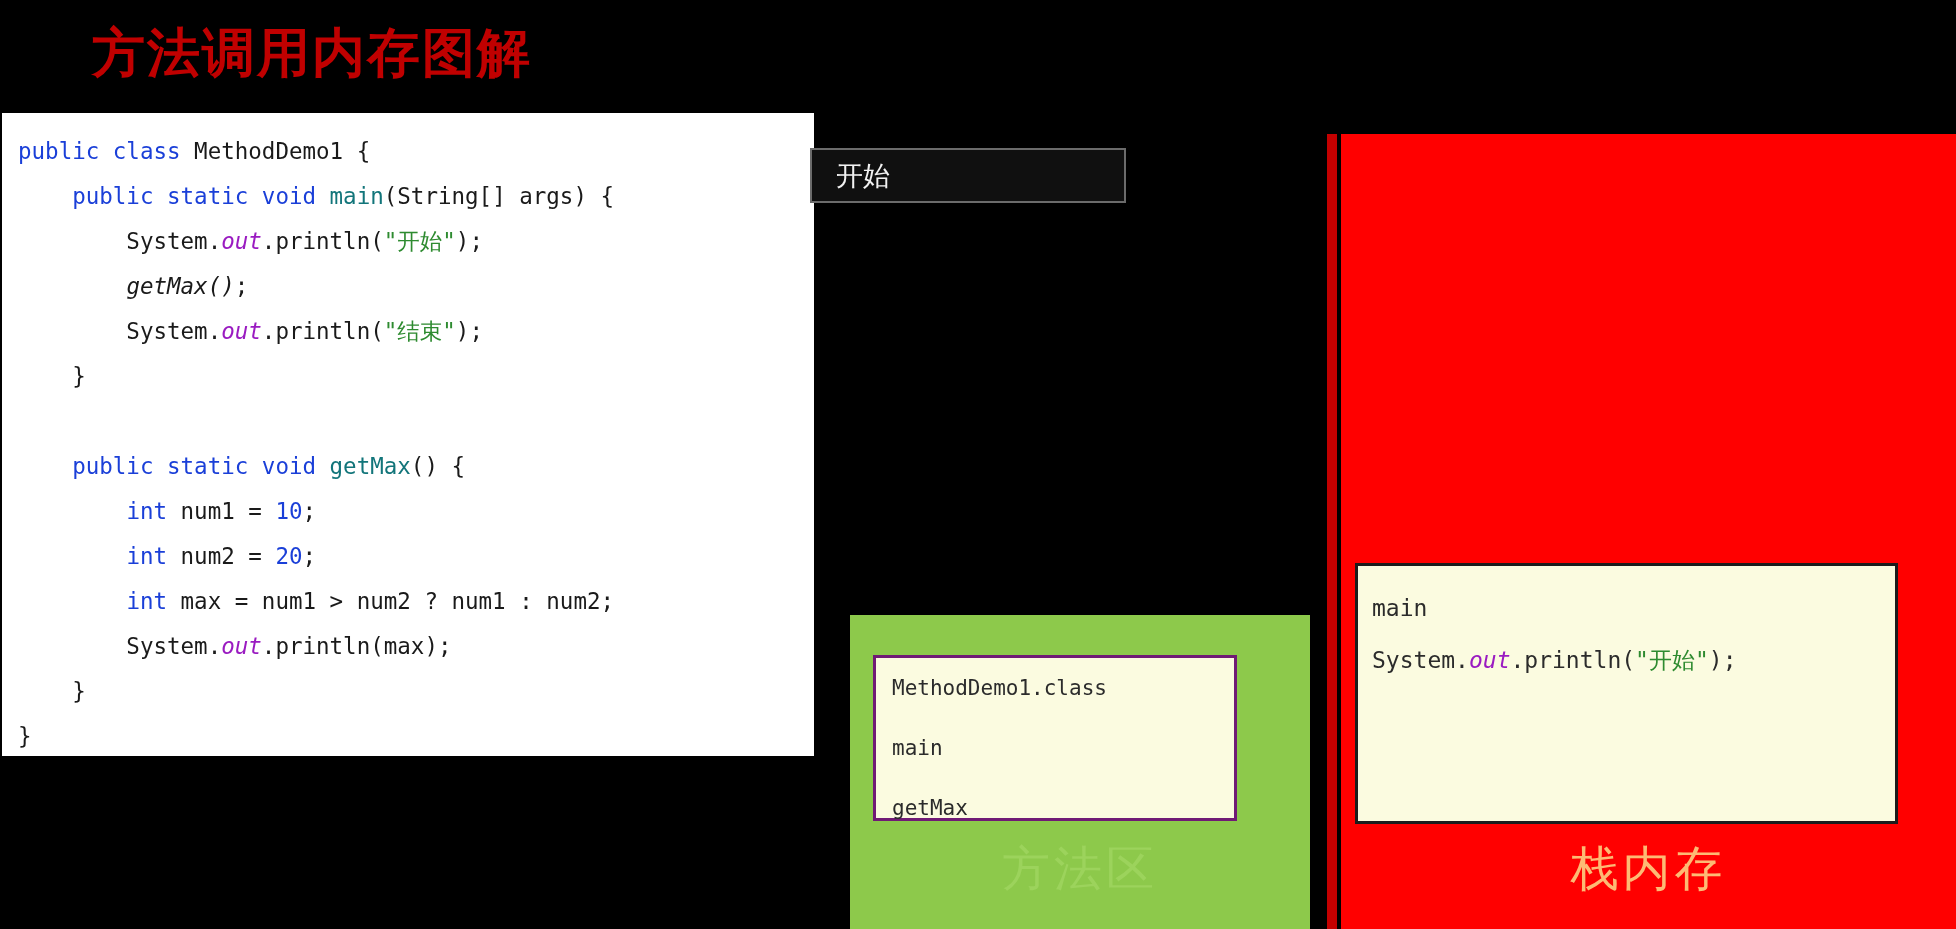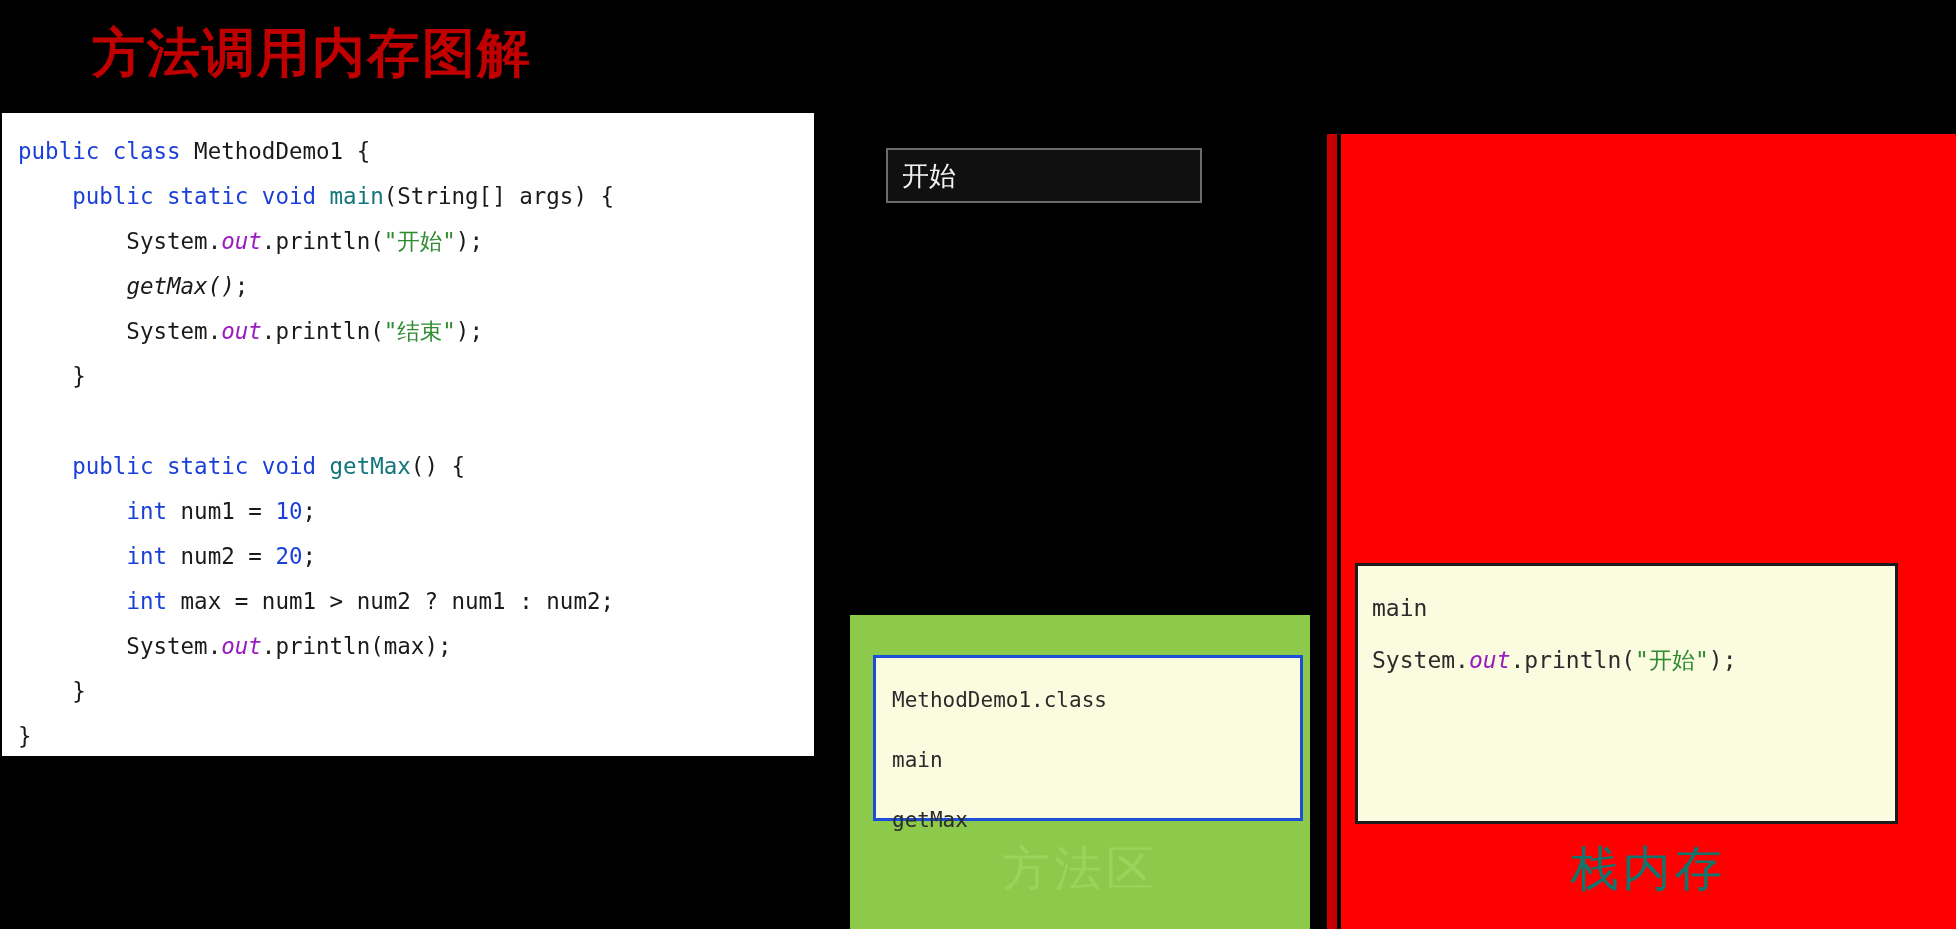--- a/index.html
+++ b/index.html
@@ -51,29 +51,30 @@
   .kw   { color: #1A3FD8; }
   .num  { color: #1A3FD8; }
   .meth { color: #12757A; }
   .str  { color: #2E8B30; }
   .fld  { color: #9A1BC1; font-style: italic; text-align: center; }
   .ital { font-style: italic; text-align: center; }
 
   
   #console-box {
     position: absolute;
-    left: 886px;
+    left: 810px;
     top: 148px;
     width: 316px;
     height: 55px;
     background: #101010;
     border: 2px solid #6B6B6B;
     box-sizing: border-box;
     display: flex;
     align-items: center;
+    padding-left: 10px;
   }
   #console-line {
     color: #F2F2F2;
     font-family: "DejaVu Sans", sans-serif;
     font-size: 27px;
     padding-left: 14px;
     white-space: pre;
   }
 
   
@@ -83,26 +84,26 @@
     top: 615px;
     width: 460px;
     height: 314px;
     background: #8DC94B;
     box-sizing: border-box;
   }
   #method-area-inner {
     position: absolute;
     left: 23px;
     top: 40px;
-    width: 430px;
+    width: 364px;
     height: 166px;
     background: #FBFBE0;
-    border: 3px solid #1d4ed8;
-    box-sizing: border-box;
-    padding: 12px 0 0 16px;
+    border: 3px solid #701a75;
+    box-sizing: border-box;
+    padding: 0 0 0 16px;
   }
   .area-line {
     font-family: "DejaVu Sans Mono", "Liberation Mono", monospace;
     font-size: 21px;
     line-height: 60px;
     color: #2B2B2B;
     white-space: pre;
   }
   #method-area-watermark {
     position: absolute;
@@ -163,21 +164,21 @@
   }
   #stack-memory-watermark {
     position: absolute;
     left: 1341px;
     right: 0;
     bottom: 28px;
     width: 615px;
     text-align: center;
     font-family: "DejaVu Sans", sans-serif;
     font-size: 48px;
-    color: #0f766e;
+    color: #fdba74;
     letter-spacing: 4px;
     user-select: none;
   }
 </style>
 </head>
 <body>
 
 <div id="slide-title">方法调用内存图解</div>
 
 <div id="code-panel">

